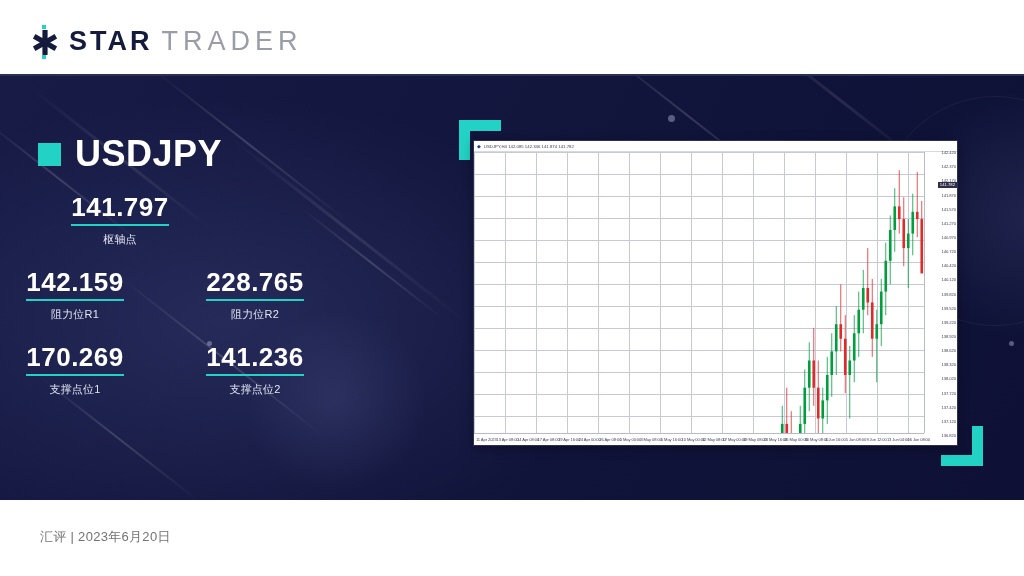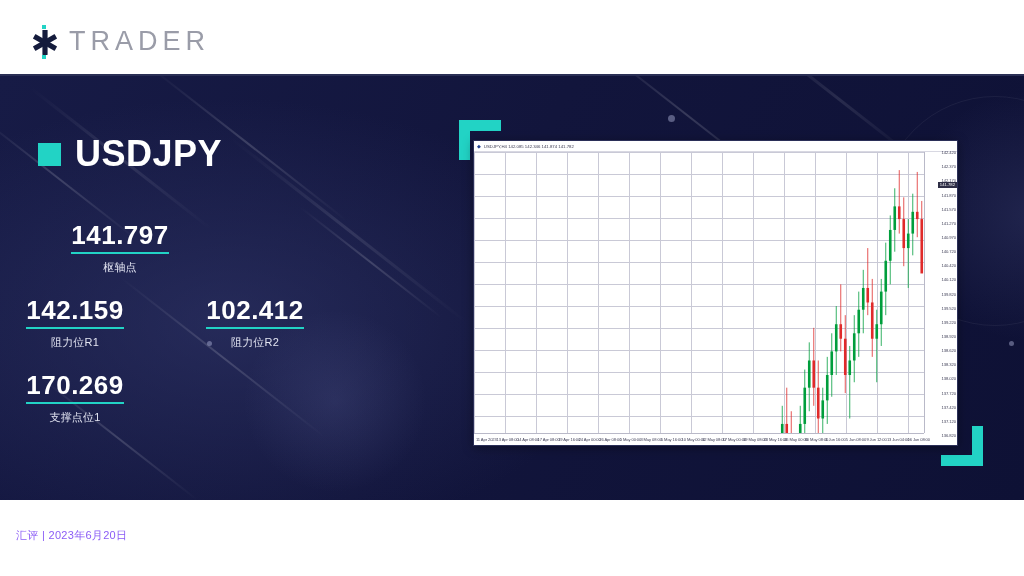--- a/index.html
+++ b/index.html
@@ -71,21 +71,21 @@
     position:absolute; left:38px; top:57px; display:flex; align-items:center; gap:14px;
   }
   .pair-square { width:23px; height:23px; background:#22D3C5; }
   .pair-name {
     font-size:36px; font-weight:bold; color:#ffffff; letter-spacing:0.5px;
   }
 
   .levels { position:absolute; left:0; top:118px; width:420px; }
   .lv-row { display:flex; }
   .lv-cell { text-align:center; }
-  .lv-cell.pivot { width:240px;margin-top:28px; }
+  .lv-cell.pivot { width:240px; }
   .lv-cell.half  { width:150px; }
   .lv-cell.half.second { width:170px; }
   .lv-val {
     font-size:26px; font-weight:bold; color:#ffffff;
     letter-spacing:0.5px; line-height:1.0;
     display:inline-block; padding-bottom:4px;
     border-bottom:2.5px solid #22D3C5;
   }
   .lv-label {
     margin-top:6px; font-size:11px; color:#E3E5F2; letter-spacing:0.2px;
@@ -148,40 +148,41 @@
     background:#ffffff; border-top:1px solid #b9b9c8;
     font-size:4.1px; color:#43435a;
   }
   .tm-tick { position:absolute; top:3px; white-space:nowrap; letter-spacing:-0.1px; }
 
   
   .footer {
     position:absolute; left:0; top:500px; width:1024px; height:76px; background:#ffffff;
   }
   .footer-text {
-    position:absolute; left:16px; top:28px;
-    font-size:11px; color:#8b5cf6; letter-spacing:0.3px;
+    position:absolute; left:40px; top:28px;
+    font-size:13px; color:#737373; letter-spacing:0.3px;
   }
 </style>
 </head>
 <body>
 
 <div class="header">
   <div class="logo-wrap">
     <div class="logo-mark">
       <div class="sq-top"></div>
       <svg class="star" viewBox="0 0 26 25">
         <g fill="#141B3C">
           <rect x="10.4" y="0" width="5.2" height="25" rx="0.4"></rect>
           <rect x="10.4" y="0" width="5.2" height="25" rx="0.4" transform="rotate(60 13 12.5)"></rect>
           <rect x="10.4" y="0" width="5.2" height="25" rx="0.4" transform="rotate(120 13 12.5)"></rect>
         </g>
       </svg>
       <div class="sq-bot"></div>
     </div>
+    <span class="logo-star-text">STAR</span>
     <span class="logo-trader-text">TRADER</span>
   </div>
   <div class="header-rule"></div>
 </div>
 
 <div class="stage">
   <div class="stage-grad"></div>
 
   <div class="streak" style="left:-20px;  top:40px;  width:200px; transform:rotate(38deg);"></div>
   <div class="streak thick" style="left:30px;   top:10px;  width:230px; transform:rotate(38deg);"></div>
@@ -211,28 +212,32 @@
         <div class="lv-val">141.797</div>
         <div class="lv-label">枢轴点</div>
       </div>
     </div>
     <div class="lv-row">
       <div class="lv-cell half">
         <div class="lv-val">142.159</div>
         <div class="lv-label">阻力位R1</div>
       </div>
       <div class="lv-cell half second">
-        <div class="lv-val">102.412</div>
+        <div class="lv-val">228.765</div>
         <div class="lv-label">阻力位R2</div>
       </div>
     </div>
     <div class="lv-row">
       <div class="lv-cell half">
         <div class="lv-val">170.269</div>
         <div class="lv-label">支撑点位1</div>
+      </div>
+      <div class="lv-cell half second">
+        <div class="lv-val">141.236</div>
+        <div class="lv-label">支撑点位2</div>
       </div>
     </div>
   </div>
 
 </div>
 
 <div class="bracket br-tl-h"></div>
 <div class="bracket br-tl-v"></div>
 <div class="bracket br-br-h"></div>
 <div class="bracket br-br-v"></div>

